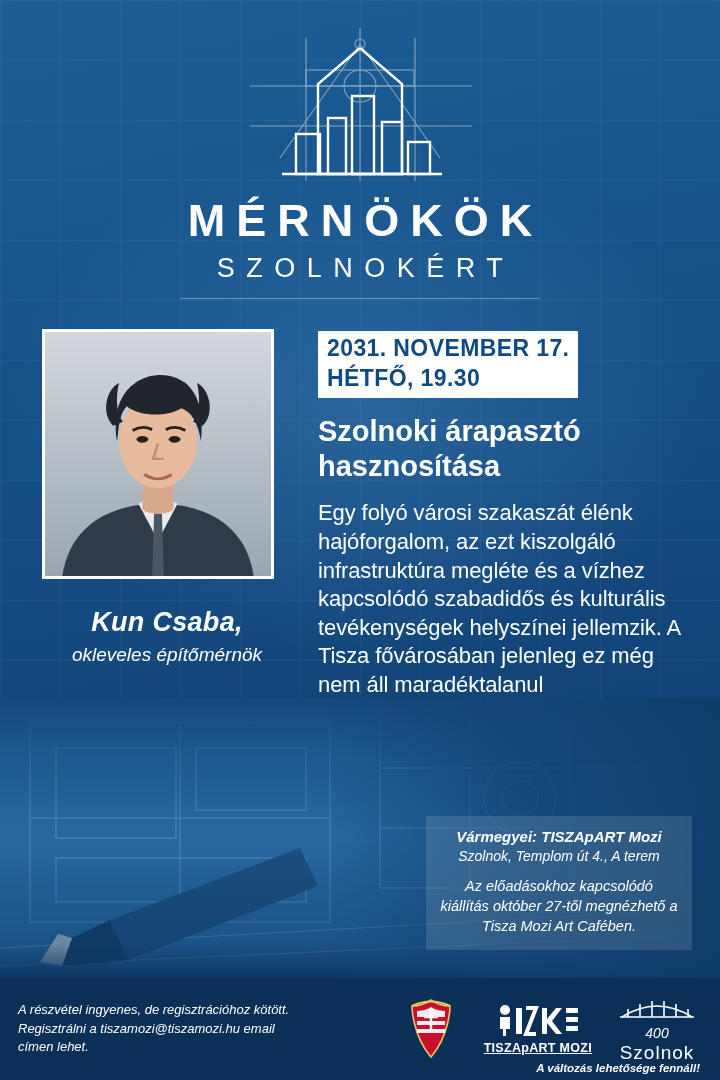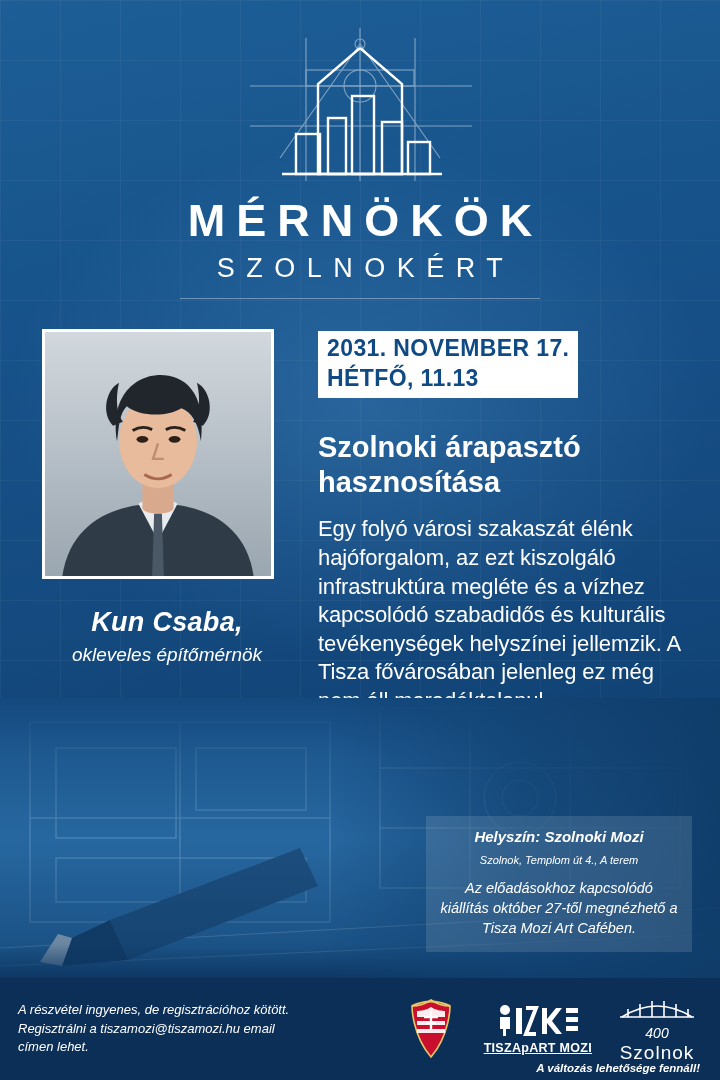--- a/index.html
+++ b/index.html
@@ -119,21 +119,21 @@
     color: #0f4a84;
     font-size: 23px;
     font-weight: bold;
     letter-spacing: .4px;
     padding: 4px 9px 5px;
     line-height: 1.18;
   }
   .date-badge span { display:block; }
   .date-badge .line2 { margin-top: 3px; }
   .talk-title {
-    margin-top: 32px;
+    margin-top: 16px;
     color: #ffffff;
     font-size: 29px;
     font-weight: bold;
     line-height: 1.24;
   }
   .talk-body {
     margin-top: 14px;
     color: #ffffff;
     font-size: 22px;
     line-height: 1.30;
@@ -145,21 +145,21 @@
     position: absolute;
     right: 28px; top: 816px;
     width: 266px;
     background: rgba(255,255,255,0.12);
     padding: 12px 14px 14px;
     text-align: center;
     color: #ffffff;
     font-style: italic;
   }
   .info-venue { font-size: 15px; font-weight: bold; }
-  .info-address { font-size: 11px; margin-top: 9px; }
+  .info-address { font-size: 14px; margin-top: 3px; }
   .info-expo { font-size: 14.5px; margin-top: 12px; line-height: 1.38; }
 
   
   .blueprint {
     position: absolute;
     left: 0; bottom: 102px;
     width: 100%; height: 280px;
     overflow: hidden;
     pointer-events: none;
   }
@@ -286,21 +286,21 @@
           <path d="M102 146 q14 9 28 0" stroke="#a9674f" stroke-width="3" fill="none"></path>
         </svg>
       </div>
       <div class="speaker-name">Kun Csaba,</div>
       <div class="speaker-title">okleveles építőmérnök</div>
     </div>
 
     <div class="right-col">
       <div class="date-badge">
         <span class="line1">2031. NOVEMBER 17.</span>
-        <span class="line2">HÉTFŐ, 11.13</span>
+        <span class="line2">HÉTFŐ, 19.30</span>
       </div>
       <div class="talk-title">Szolnoki árapasztó hasznosítása</div>
       <div class="talk-body">Egy folyó városi szakaszát élénk hajóforgalom, az ezt kiszolgáló infrastruktúra megléte és a vízhez kapcsolódó szabadidős és kulturális tevékenységek helyszínei jellemzik. A Tisza fővárosában jelenleg ez még nem áll maradéktalanul rendelkezésre. Lehet-e ezen a téren változást elérni?</div>
     </div>
   </div>
 
   <div class="blueprint">
     <svg width="720" height="280" viewBox="0 0 720 280" preserveAspectRatio="none">
       <rect width="720" height="280" fill="#2b6ea8"></rect>
       <g stroke="#9fc6e4" stroke-width="1" fill="none" opacity="0.55">
@@ -327,21 +327,21 @@
         <polygon points="72,240 62,268 40,264 58,236" fill="#d8dee3"></polygon>
       </g>
       </svg><div></div>
       <rect width="720" height="280" fill="url(#none)" opacity="0">
     
     <div class="bp-fade"></div>
     <div class="bp-right-fade"></div>
   </rect></div>
 
   <div class="info-box">
-    <div class="info-venue">Helyszín: Szolnoki Mozi</div>
+    <div class="info-venue">Vármegyei: TISZApART Mozi</div>
     <div class="info-address">Szolnok, Templom út 4., A terem</div>
     <div class="info-expo">Az előadásokhoz kapcsolódó kiállítás október 27-től megnézhető a Tisza Mozi Art Cafében.</div>
   </div>
 
   <div class="footer">
     <div class="footer-note">A részvétel ingyenes, de regisztrációhoz kötött. Regisztrálni a tiszamozi@tiszamozi.hu email címen lehet.</div>
     <div class="footer-logos">
       <svg class="coa" viewBox="0 0 54 64">
         <path d="M27 3 C34 8 42 9 46 9 C46 9 46 38 27 60 C8 38 8 9 8 9 C12 9 20 8 27 3 Z" fill="#c8102e" stroke="#e8c666" stroke-width="1.6"></path>
         <path d="M27 10 C31 13 38 14 41 14 L41 20 L13 20 L13 14 C16 14 23 13 27 10 Z" fill="#ffffff" opacity="0.92"></path>

